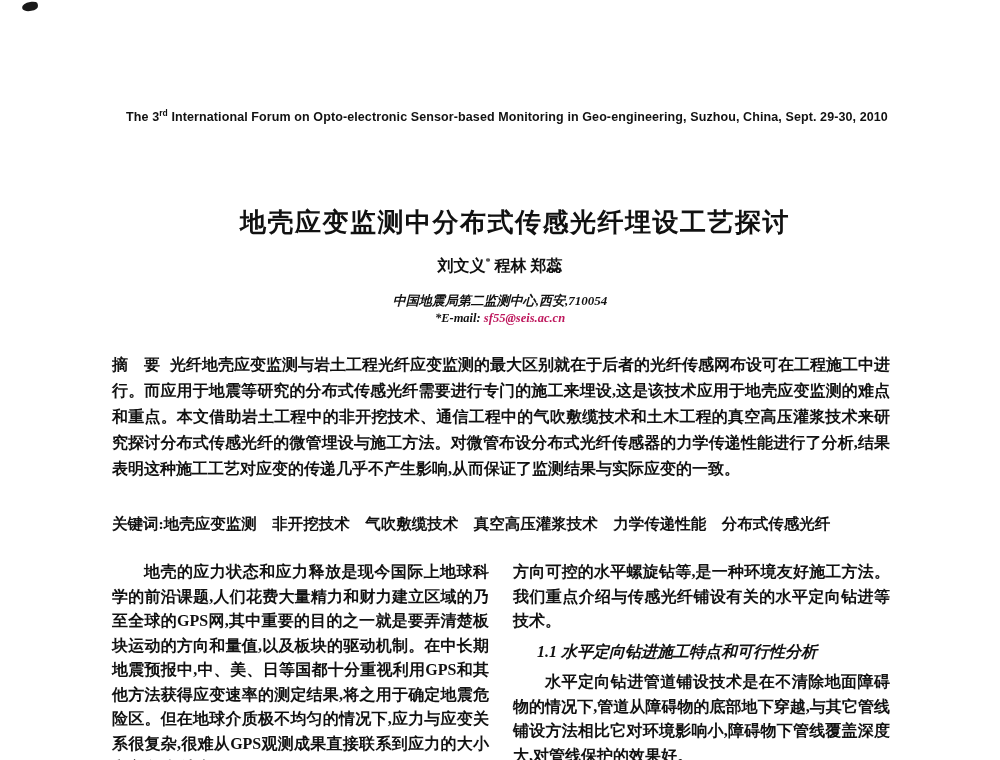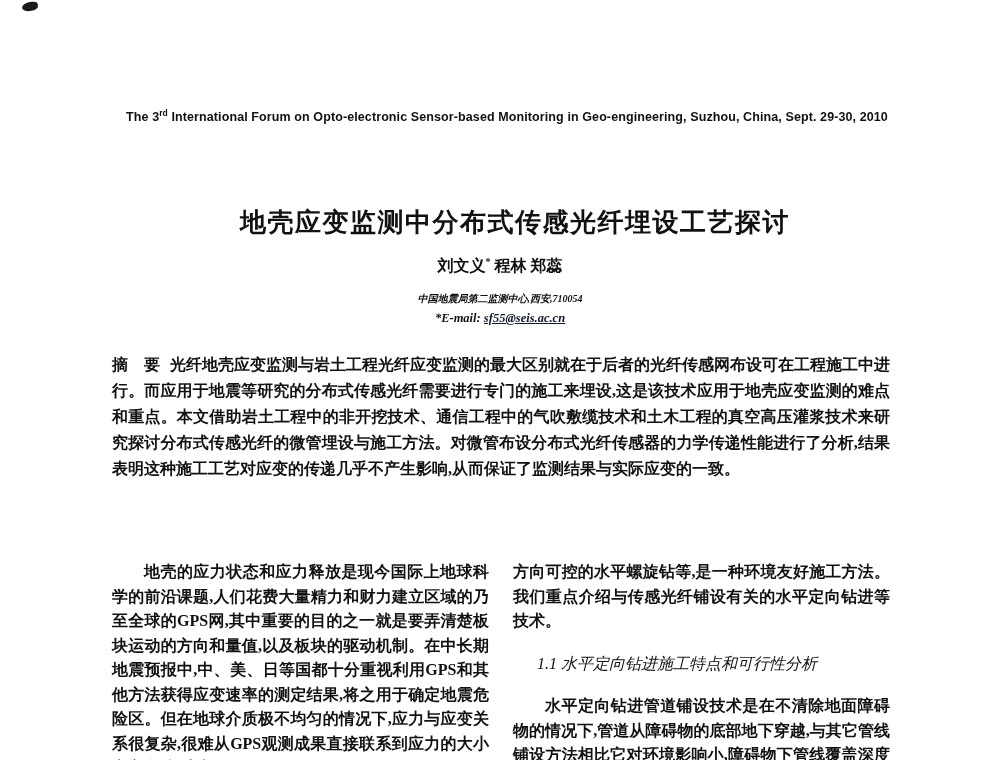--- a/index.html
+++ b/index.html
@@ -73,35 +73,34 @@
     font-size: 10px;
   }
   .affiliation {
     position: absolute;
     top: 292px;
     left: 0;
     width: 100%;
     text-align: center;
     font-style: italic;
     font-weight: 700;
-    font-size: 10px;
+    font-size: 13px;
   }
   .email-line {
     position: absolute;
     top: 311px;
     left: 0;
     width: 100%;
     text-align: center;
     font-style: italic;
     font-weight: 700;
     font-size: 12.5px;
   }
   .email-link {
-    color: #0f172a;
-    text-decoration: underline;
+    color: #be185d;
     cursor: pointer;
   }
   .abstract {
     position: absolute;
     top: 352px;
     left: 112px;
     width: 778px;
     margin: 0;
     font-size: 16px;
     line-height: 26px;
@@ -143,23 +142,23 @@
     margin: 0;
   }
   .col p.indent {
     text-indent: 2em;
   }
   .col p.noindent {
     text-indent: 0;
   }
   .col p.subheading {
     font-style: italic;
-    font-weight: 400;
+    font-weight: 700;
     text-indent: 1.5em;
-    margin: 18px 0;
+    margin: 6px 0;
   }
 </style>
 </head>
 <body>
 
 <div class="page">
 
   <div class="scan-artifact"></div>
 
   <div class="conf-header">
@@ -175,20 +174,23 @@
   <div class="affiliation">中国地震局第二监测中心,西安,710054</div>
 
   <div class="email-line">
     <span>*E-mail: </span><a class="email-link">sf55@seis.ac.cn</a>
   </div>
 
   <p class="abstract">
     <strong class="abs-label">摘　要</strong><span>光纤地壳应变监测与岩土工程光纤应变监测的最大区别就在于后者的光纤传感网布设可在工程施工中进行。而应用于地震等研究的分布式传感光纤需要进行专门的施工来埋设,这是该技术应用于地壳应变监测的难点和重点。本文借助岩土工程中的非开挖技术、通信工程中的气吹敷缆技术和土木工程的真空高压灌浆技术来研究探讨分布式传感光纤的微管埋设与施工方法。对微管布设分布式光纤传感器的力学传递性能进行了分析,结果表明这种施工工艺对应变的传递几乎不产生影响,从而保证了监测结果与实际应变的一致。</span>
   </p>
 
+  <p class="keywords">
+    <strong>关键词:</strong><span>地壳应变监测　非开挖技术　气吹敷缆技术　真空高压灌浆技术　力学传递性能　分布式传感光纤</span>
+  </p>
 
   <div class="columns">
     <div class="col">
       <p class="indent">地壳的应力状态和应力释放是现今国际上地球科学的前沿课题,人们花费大量精力和财力建立区域的乃至全球的GPS网,其中重要的目的之一就是要弄清楚板块运动的方向和量值,以及板块的驱动机制。在中长期地震预报中,中、美、日等国都十分重视利用GPS和其他方法获得应变速率的测定结果,将之用于确定地震危险区。但在地球介质极不均匀的情况下,应力与应变关系很复杂,很难从GPS观测成果直接联系到应力的大小和方向(赵津文,2009)。</p>
     </div>
     <div class="col">
       <p class="noindent">方向可控的水平螺旋钻等,是一种环境友好施工方法。我们重点介绍与传感光纤铺设有关的水平定向钻进等技术。</p>
       <p class="subheading">1.1 水平定向钻进施工特点和可行性分析</p>
       <p class="indent">水平定向钻进管道铺设技术是在不清除地面障碍物的情况下,管道从障碍物的底部地下穿越,与其它管线铺设方法相比它对环境影响小,障碍物下管线覆盖深度大,对管线保护的效果好。</p>
 

